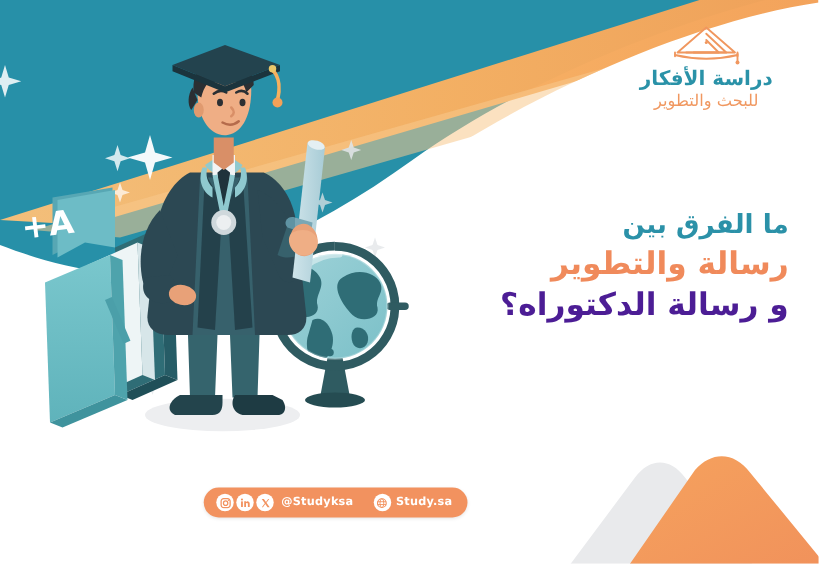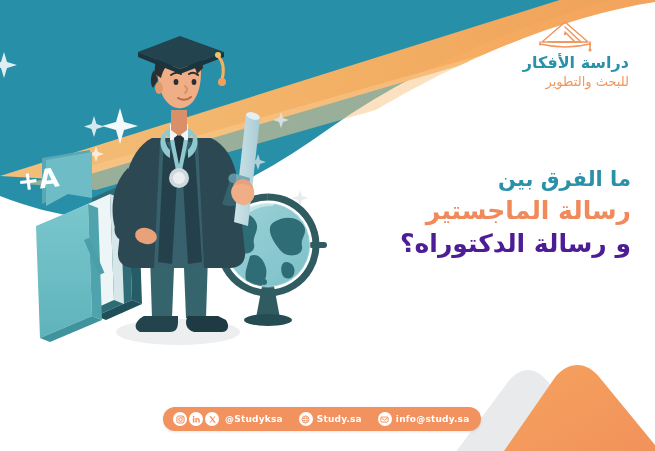--- a/index.html
+++ b/index.html
@@ -17,20 +17,21 @@
 
   
   #bg-svg{position:absolute;left:0;top:0;width:655px;height:451px;}
 
   
   #logo{
     position:absolute;
     right:26px;
     top:18px;
     width:128px;
+    text-align:center;
     z-index:40;
   }
   #logo .cap{display:block;margin:0 auto 2px auto;}
   #logo .brand{
     font-size:16px;
     font-weight:bold;
     color:#2a92a8;
     letter-spacing:0px;
     line-height:1.1;
     direction:rtl;
@@ -60,21 +61,21 @@
     padding-left:48px;
   }
   #headline .ln1{font-size:21px;color:#2b91a8;}
   #headline .ln2{font-size:25px;color:#f08a5b;}
   #headline .ln3{font-size:25px;color:#4c1d95;}
 
   
   #contact-bar{
     position:absolute;
     left:163px;
-    top:407px;
+    top:390px;
     height:24px;
     padding:0 12px 0 10px;
     background:#f2925f;
     border-radius:12px;
     display:flex;
     align-items:center;
     direction:ltr;
     z-index:40;
     box-shadow:0 1px 3px rgba(0,0,0,.10);
   }
@@ -309,21 +310,21 @@
       </g>
       <circle cx="56" cy="32" r="1.6" fill="#f0975f"></circle>
       <circle cx="31" cy="16" r="1.2" fill="#f0975f"></circle>
     </svg>
     <div class="brand">دراسة الأفكار</div>
     <div class="brand-sub">للبحث والتطوير</div>
   </div>
 
   <div id="headline">
     <div class="ln ln1">ما الفرق بين</div>
-    <div class="ln ln2">رسالة الماجستير</div>
+    <div class="ln ln2">رسالة والتطوير</div>
     <div class="ln ln3">و رسالة الدكتوراه؟</div>
   </div>
 
   <div id="contact-bar">
 
     <div class="cgroup">
       <div class="social-icons">
         <span class="cicon">
           <svg width="9" height="9" viewBox="0 0 16 16">
             <rect x="1.6" y="1.6" width="12.8" height="12.8" rx="3.6" fill="none" stroke="#f2925f" stroke-width="1.8"></rect>
@@ -351,25 +352,16 @@
       <span class="cicon">
         <svg width="9" height="9" viewBox="0 0 16 16">
           <circle cx="8" cy="8" r="6.2" fill="none" stroke="#f2925f" stroke-width="1.6"></circle>
           <ellipse cx="8" cy="8" rx="2.7" ry="6.2" fill="none" stroke="#f2925f" stroke-width="1.3"></ellipse>
           <path d="M2,6 L14,6 M2,10 L14,10" stroke="#f2925f" stroke-width="1.3"></path>
         </svg>
       </span>
       <span class="clabel">Study.sa</span>
     </div>
 
-    <div class="cgroup">
-      <span class="cicon">
-        <svg width="9" height="9" viewBox="0 0 16 16">
-          <rect x="1.4" y="3.6" width="13.2" height="9" rx="2.2" fill="none" stroke="#f2925f" stroke-width="1.7"></rect>
-          <path d="M2.2,5 L8,9.2 L13.8,5" fill="none" stroke="#f2925f" stroke-width="1.7" stroke-linecap="round" stroke-linejoin="round"></path>
-        </svg>
-      </span>
-      <span class="clabel">info@study.sa</span>
-    </div>
 
   </div>
 
 </div>
 
 </body></html>

